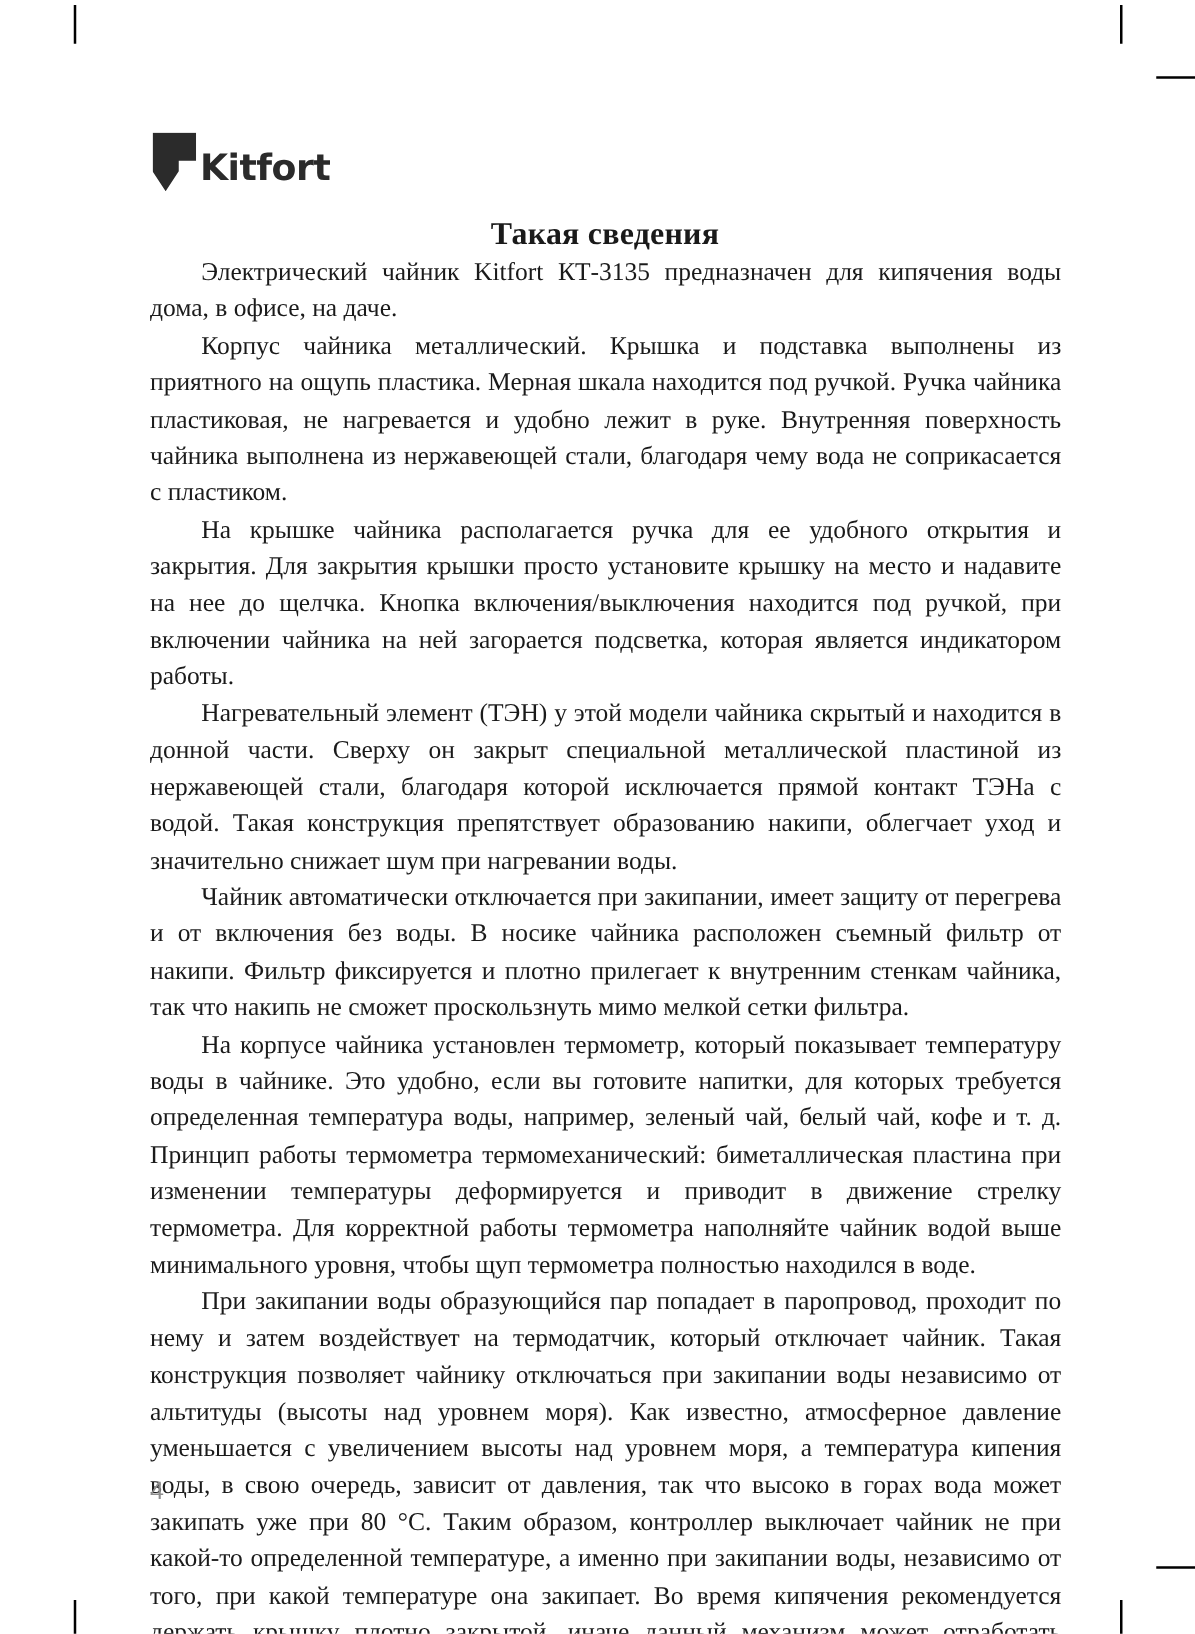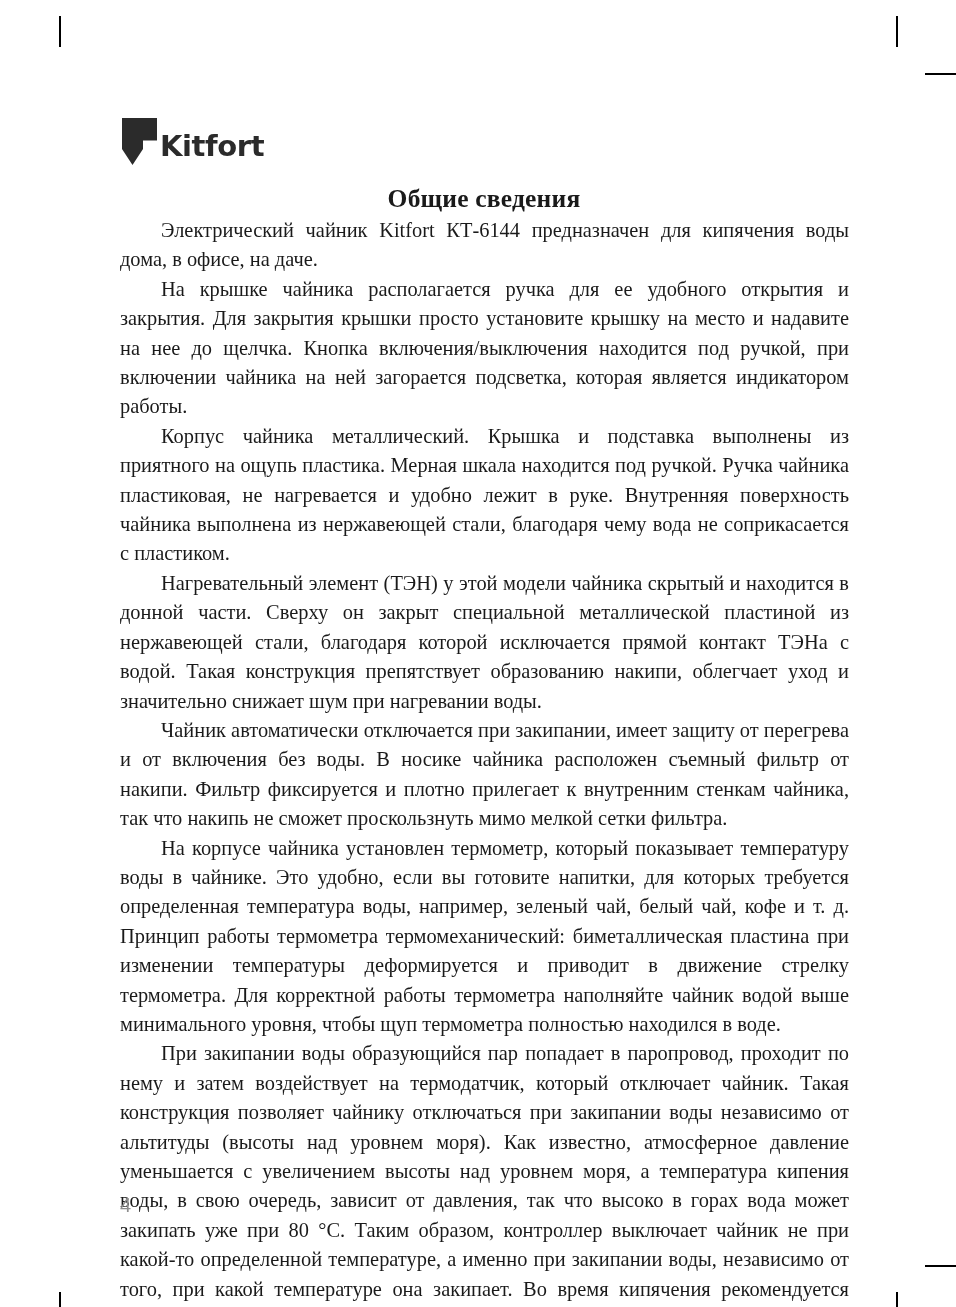--- a/index.html
+++ b/index.html
@@ -28,21 +28,21 @@
   .crop-tl-v { left: 59px;  top: 0px;    height: 31px; }
   .crop-tr-v { left: 896px; top: 0px;    height: 31px; }
   .crop-bl-v { left: 59px;  top: 1276px; height: 31px; }
   .crop-br-v { left: 896px; top: 1276px; height: 31px; }
   .crop-tr-h { left: 925px; top: 57px;   width: 31px; }
   .crop-br-h { left: 925px; top: 1249px; width: 31px; }
 
   
   .page {
     position: absolute;
-    left: 0; top: 16px;
+    left: 0; top: 4px;
     width: 956px;
     height: 1070px;
   }
 
   
   .logo-block {
     position: absolute;
     left: 122px;
     top: 101px;
     display: flex;
@@ -123,26 +123,26 @@
   <div class="crop crop-h crop-tr-h"></div>
   <div class="crop crop-v crop-bl-v"></div>
   <div class="crop crop-v crop-br-v"></div>
   <div class="crop crop-h crop-br-h"></div>
 
   <div class="logo-block">
     <span class="logo-mark"></span>
     <span class="logo-word">Kitfort</span>
   </div>
 
-  <h1 class="doc-title">Общие сведения</h1>
+  <h1 class="doc-title">Такая сведения</h1>
 
   <div class="body-text">
-    <p>Электрический чайник Kitfort КТ-6144 предназначен для кипячения воды дома, в офисе, на даче.</p>
+    <p>Электрический чайник Kitfort КТ-3135 предназначен для кипячения воды дома, в офисе, на даче.</p>
+    <p>Корпус чайника металлический. Крышка и подставка выполнены из приятного на ощупь пластика. Мерная шкала находится под ручкой. Ручка чайника пластиковая, не нагревается и удобно лежит в руке. Внутренняя поверхность чайника выполнена из нержавеющей стали, благодаря чему вода не соприкасается с пластиком.</p>
     <p>На крышке чайника располагается ручка для ее удобного открытия и закрытия. Для закрытия крышки просто установите крышку на место и надавите на нее до щелчка. Кнопка включения/выключения находится под ручкой, при включении чайника на ней загорается подсветка, которая является индикатором работы.</p>
-    <p>Корпус чайника металлический. Крышка и подставка выполнены из приятного на ощупь пластика. Мерная шкала находится под ручкой. Ручка чайника пластиковая, не нагревается и удобно лежит в руке. Внутренняя поверхность чайника выполнена из нержавеющей стали, благодаря чему вода не соприкасается с пластиком.</p>
     <p>Нагревательный элемент (ТЭН) у этой модели чайника скрытый и находится в донной части. Сверху он закрыт специальной металлической пластиной из нержавеющей стали, благодаря которой исключается прямой контакт ТЭНа с водой. Такая конструкция препятствует образованию накипи, облегчает уход и значительно снижает шум при нагревании воды.</p>
     <p>Чайник автоматически отключается при закипании, имеет защиту от перегрева и от включения без воды. В носике чайника расположен съемный фильтр от накипи. Фильтр фиксируется и плотно прилегает к внутренним стенкам чайника, так что накипь не сможет проскользнуть мимо мелкой сетки фильтра.</p>
     <p>На корпусе чайника установлен термометр, который показывает температуру воды в чайнике. Это удобно, если вы готовите напитки, для которых требуется определенная температура воды, например, зеленый чай, белый чай, кофе и т. д. Принцип работы термометра термомеханический: биметаллическая пластина при изменении температуры деформируется и приводит в движение стрелку термометра. Для корректной работы термометра наполняйте чайник водой выше минимального уровня, чтобы щуп термометра полностью находился в воде.</p>
     <p>При закипании воды образующийся пар попадает в паропровод, проходит по нему и затем воздействует на термодатчик, который отключает чайник. Такая конструкция позволяет чайнику отключаться при закипании воды независимо от альтитуды (высоты над уровнем моря). Как известно, атмосферное давление уменьшается с увеличением высоты над уровнем моря, а температура кипения воды, в свою очередь, зависит от давления, так что высоко в горах вода может закипать уже при 80 °C. Таким образом, контроллер выключает чайник не при какой-то определенной температуре, а именно при закипании воды, независимо от того, при какой температуре она закипает. Во время кипячения рекомендуется держать крышку плотно закрытой, иначе данный механизм может отработать неправильно.</p>
 
   </div>
 
   <div class="folio">4</div>
 
 </div>

